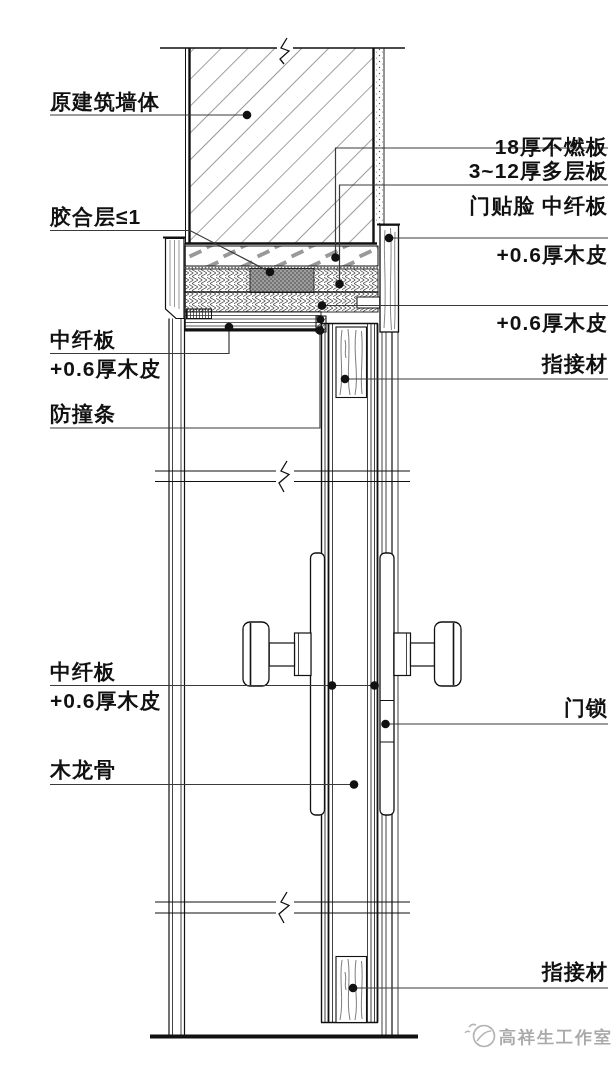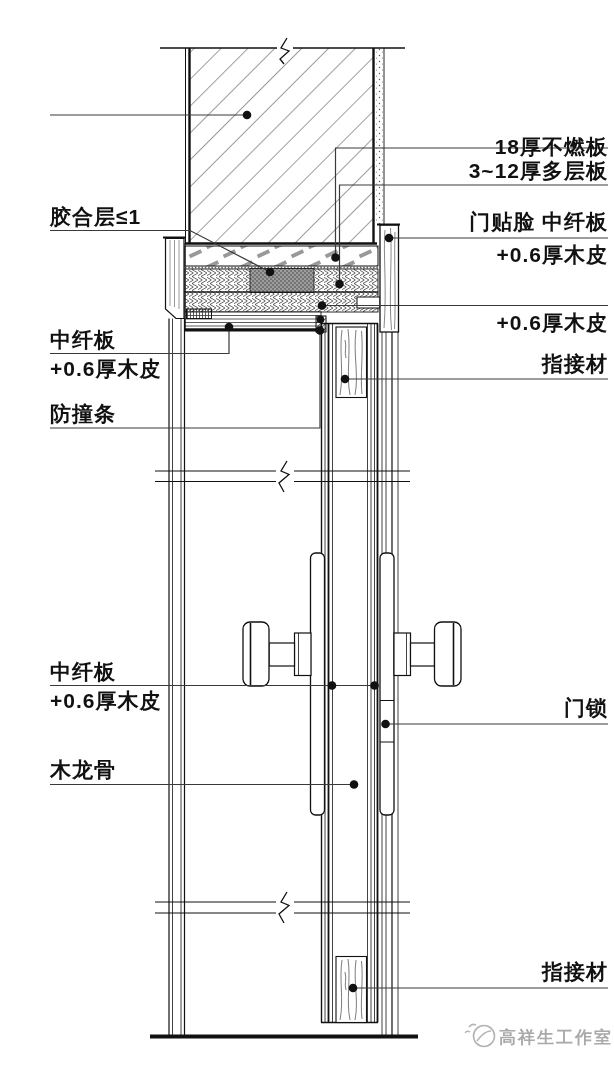--- a/index.html
+++ b/index.html
@@ -226,31 +226,32 @@
   </g>
 
   <g stroke="#9b9b9b" fill="none" opacity="0.75">
     <circle cx="484" cy="1036" r="10.5" stroke-width="1.6"></circle>
     <path d="M477,1041 Q484,1031 491,1031" stroke-width="1.4"></path>
     <path d="M469,1027 q3,-4 7,-2" stroke-width="1.6"></path>
     <path d="M465,1033 q2,-3 5,-1" stroke-width="1.3"></path>
   </g>
 </svg>
 
+<div class="lbl left" style="top:89px">原建筑墙体</div>
 <div class="lbl left" style="top:204px">胶合层≤1</div>
 <div class="lbl left" style="top:327px">中纤板</div>
 <div class="lbl left" style="top:356px">+0.6厚木皮</div>
 <div class="lbl left" style="top:401px">防撞条</div>
 <div class="lbl left" style="top:659px">中纤板</div>
 <div class="lbl left" style="top:688px">+0.6厚木皮</div>
 <div class="lbl left" style="top:757px">木龙骨</div>
 
 <div class="lbl right" style="top:134px">18厚不燃板</div>
 <div class="lbl right" style="top:158px">3~12厚多层板</div>
-<div class="lbl right" style="top:209px">门贴脸 中纤板</div>
+<div class="lbl right" style="top:193px">门贴脸 中纤板</div>
 <div class="lbl right" style="top:242px">+0.6厚木皮</div>
 <div class="lbl right" style="top:310px">+0.6厚木皮</div>
 <div class="lbl right" style="top:351px">指接材</div>
 <div class="lbl right" style="top:695px">门锁</div>
 <div class="lbl right" style="top:959px">指接材</div>
 
 <div class="watermark-text">高祥生工作室</div>
 
 </div>
 

